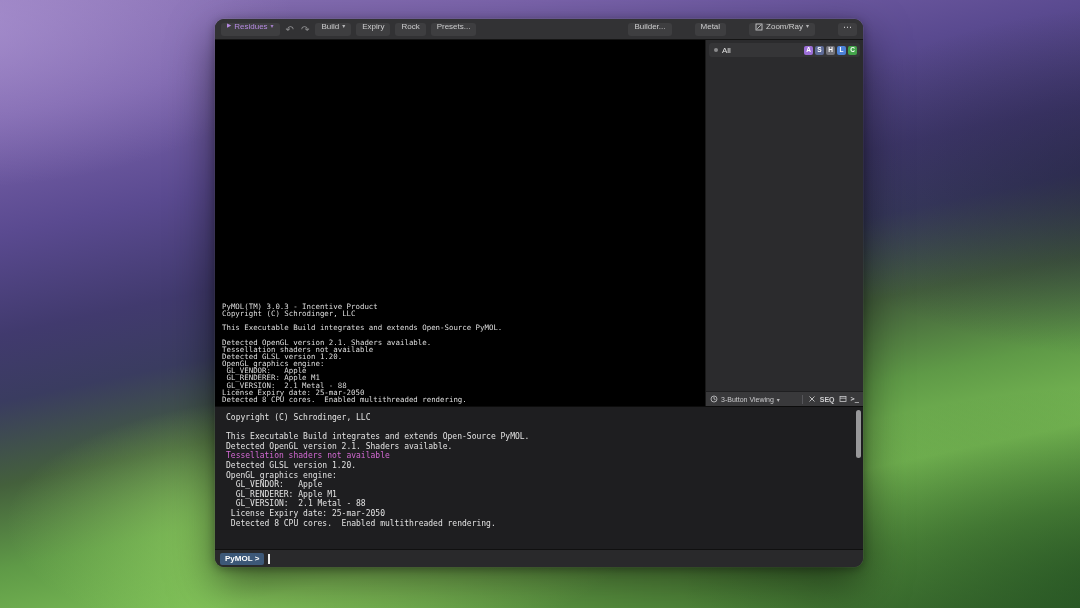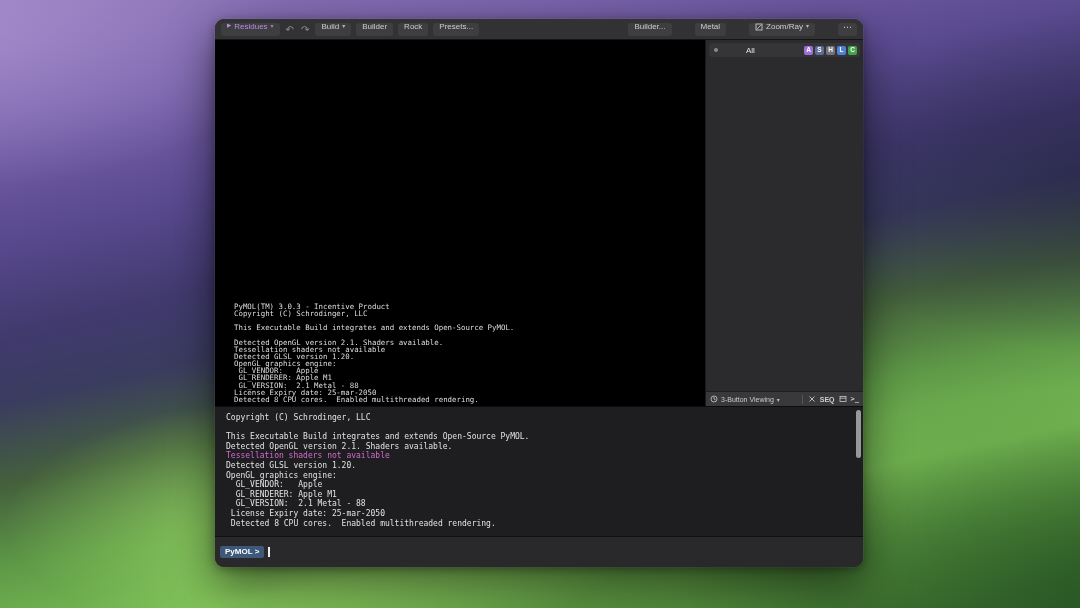--- a/index.html
+++ b/index.html
@@ -33,41 +33,41 @@
   .residues { color:#b58ae0; }
   .icon { font-family:"DejaVu Sans", sans-serif; }
   .tri { font-size:5.5px; }
   .caret { font-size:6px; opacity:.85; }
   .ticon { background:none; border:none; color:#8d8d8f; font-size:10px; padding:0 1px; height:13px; display:inline-flex; align-items:center; }
   .right-group { margin-left:auto; display:flex; gap:23px; align-items:center; }
   .more { padding:0 5px; font-size:9px; }
 
   .viewport { position:relative; height:366px; background:#000; flex:0 0 auto; }
   .console { position:absolute; left:7px; bottom:3px; font-family:"DejaVu Sans Mono", monospace; font-size:7.4px; line-height:7.15px; color:#dedede; }
-  .console div { white-space:pre;margin-left:12px; }
+  .console div { white-space:pre; }
 
   .sidepanel { position:absolute; top:0; right:0; bottom:0; width:158px; background:#2b2b2d; border-left:1px solid #191919; }
-  .all-row { margin:3px; height:14px; display:flex; align-items:center; padding:0 3px 0 5px; border-radius:3px; background:#353537;gap:24px; }
+  .all-row { margin:3px; height:14px; display:flex; align-items:center; padding:0 3px 0 5px; border-radius:3px; background:#353537; }
   .all-dot { width:4px; height:4px; background:#8a8a8c; border-radius:50%; margin-right:4px; flex:0 0 auto; }
   .all-label { color:#e2e2e2; font-size:8px; flex:1; }
   .ashlc { display:flex; gap:2px; }
   .ashlc-btn { width:9px; height:9px; border-radius:2px; color:#fff; font-size:6.5px; font-weight:bold; display:inline-flex; align-items:center; justify-content:center; line-height:1; }
 
   .viewbar { position:absolute; bottom:0; left:0; right:0; height:15px; background:#39393b; border-top:1px solid #1f1f21; display:flex; align-items:center; padding:0 4px; gap:3px; color:#c9c9cb; font-size:7px; white-space:nowrap; }
   .vb-right { margin-left:auto; display:flex; align-items:center; gap:4px; }
   .vb-divider { width:1px; height:9px; background:#56565a; margin:0 1px; }
   .seq { font-size:7px; font-weight:bold; color:#cfcfd1; }
   .termglyph { font-size:7px; font-weight:bold; color:#cfcfd1; font-family:"DejaVu Sans Mono",monospace; }
 
   .logpanel { flex:1; background:#1e1e20; position:relative; padding:6px 10px 0 11px; font-family:"DejaVu Sans Mono", monospace; font-size:8px; line-height:9.6px; color:#e2e2e2; overflow:hidden; border-top:1px solid #0c0c0c; }
   .logpanel .lines div { white-space:pre; }
   .scrollbar { position:absolute; top:2px; right:2px; width:6px; bottom:2px; }
   .thumb { position:absolute; top:1px; right:0; width:5px; height:48px; background:#98989a; border-radius:3px; }
 
-  .cmdbar { height:31px; background:#29292b; border-top:1px solid #101010; display:flex; align-items:center; padding:0 5px; gap:4px; flex:0 0 auto; }
+  .cmdbar { height:18px; background:#29292b; border-top:1px solid #101010; display:flex; align-items:center; padding:0 5px; gap:4px; flex:0 0 auto; }
   .prompt { background:#3d5878; color:#fff; font-size:8px; font-weight:bold; padding:2px 5px; border-radius:2px; line-height:1; }
   .cursor { width:1.5px; height:10px; background:#ededed; }
 </style>
 </head>
 <body>
 
 <div class="desktop">
   <div class="window">
 
 
@@ -77,21 +77,21 @@
         <span>Residues</span>
         <span class="caret icon">▾</span>
       </button>
       <span class="ticon icon">↶</span>
       <span class="ticon icon">↷</span>
       <button class="tbtn">
         <span>Build</span>
         <span class="caret icon">▾</span>
       </button>
       <button class="tbtn">
-        <span>Builder</span>
+        <span>Expiry</span>
       </button>
       <button class="tbtn">
         <span>Rock</span>
       </button>
       <button class="tbtn">
         <span>Presets...</span>
       </button>
       <div class="right-group">
         <button class="tbtn">
           <span>Builder...</span>

